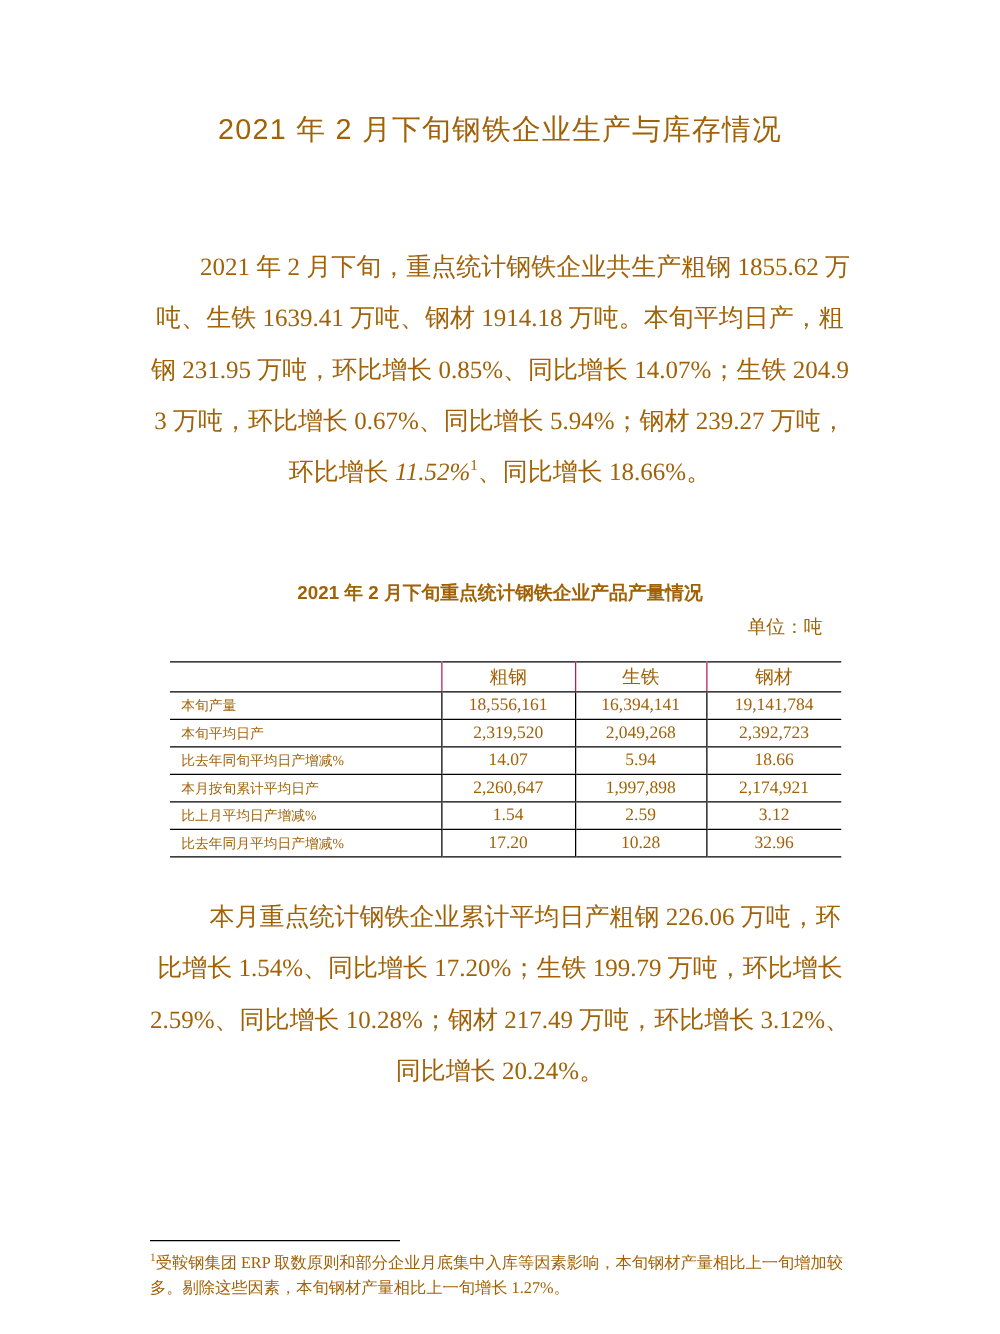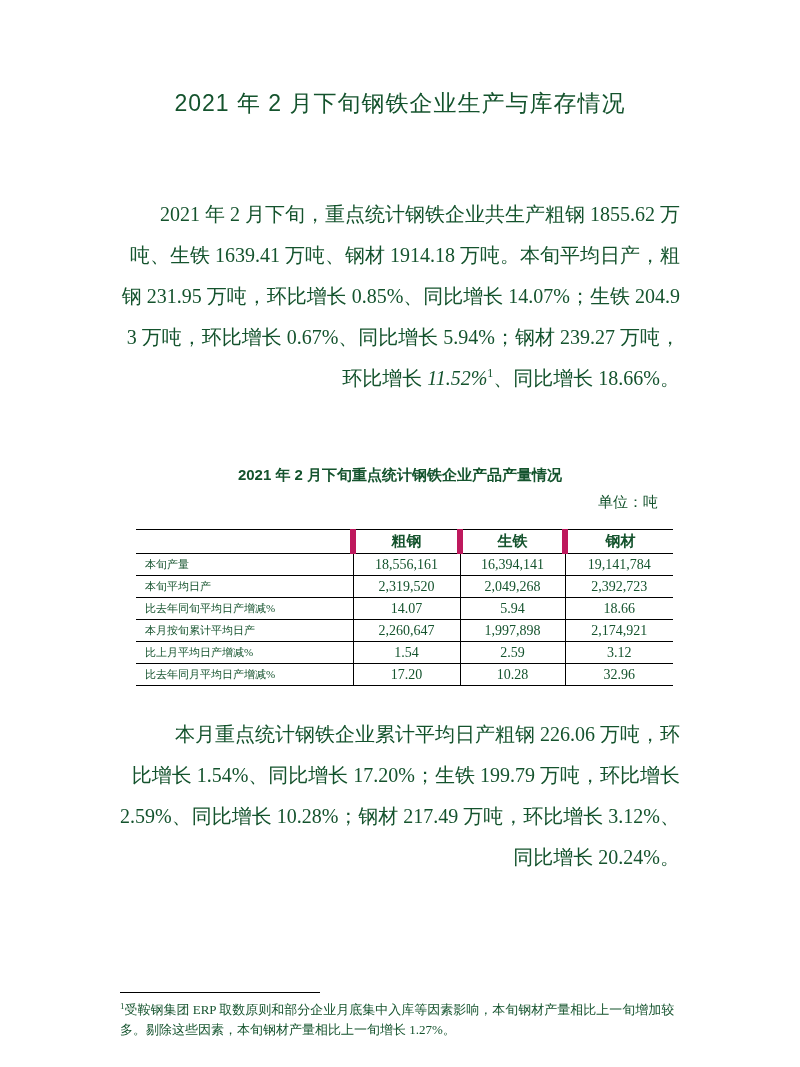--- a/index.html
+++ b/index.html
@@ -2,40 +2,40 @@
 <html><head>
 <meta charset="utf-8">
 <style>
   * { margin: 0; padding: 0; box-sizing: border-box; }
   html, body { background: #ffffff; }
   .page {
     position: relative;
     width: 800px;
     height: 1067px;
     background: #ffffff;
-    color: #14532d;
+    color: #a16207;
     font-family: "Liberation Serif", "DejaVu Serif", serif;
     overflow: hidden;
   }
   .content {
     padding: 0 120px;
   }
   .doc-title {
     margin-top: 86px;
     text-align: center;
     font-family: "Liberation Sans", "DejaVu Sans", sans-serif;
     font-weight: 500;
     font-size: 23px;
     line-height: 34px;
     letter-spacing: 1px;
   }
   .body-para {
     font-size: 20px;
     line-height: 41px;
-    text-align: right;
+    text-align: center;
     text-indent: 2em;
     word-break: break-all;
   }
   .para-1 { margin-top: 74px; }
   .para-2 { margin-top: 28px; }
   .italic-num { font-style: italic; }
   .fn-ref {
     font-size: 12px;
     vertical-align: super;
     line-height: 0;
@@ -71,24 +71,24 @@
   .prod-table th, .prod-table td {
     border-bottom: 1px solid #000;
     height: 22px;
     font-weight: normal;
     white-space: nowrap;
     overflow: hidden;
   }
   .prod-table thead th { height: 24px; }
   .prod-table th.col-head {
     font-family: "Liberation Sans", "DejaVu Sans", sans-serif;
-    font-weight: bold;
+    font-weight: normal;
     font-size: 15px;
     text-align: center;
-    border-left: 6px solid #be185d;
+    border-left: 1px solid #be185d;
   }
   .prod-table td.row-label {
     font-size: 11px;
     text-align: left;
     padding-left: 9px;
   }
   .prod-table td.cell-val {
     font-size: 14px;
     text-align: center;
     border-left: 1px solid #000;

